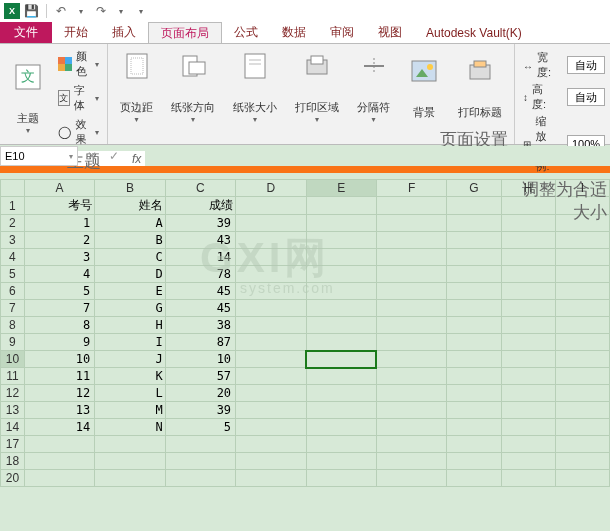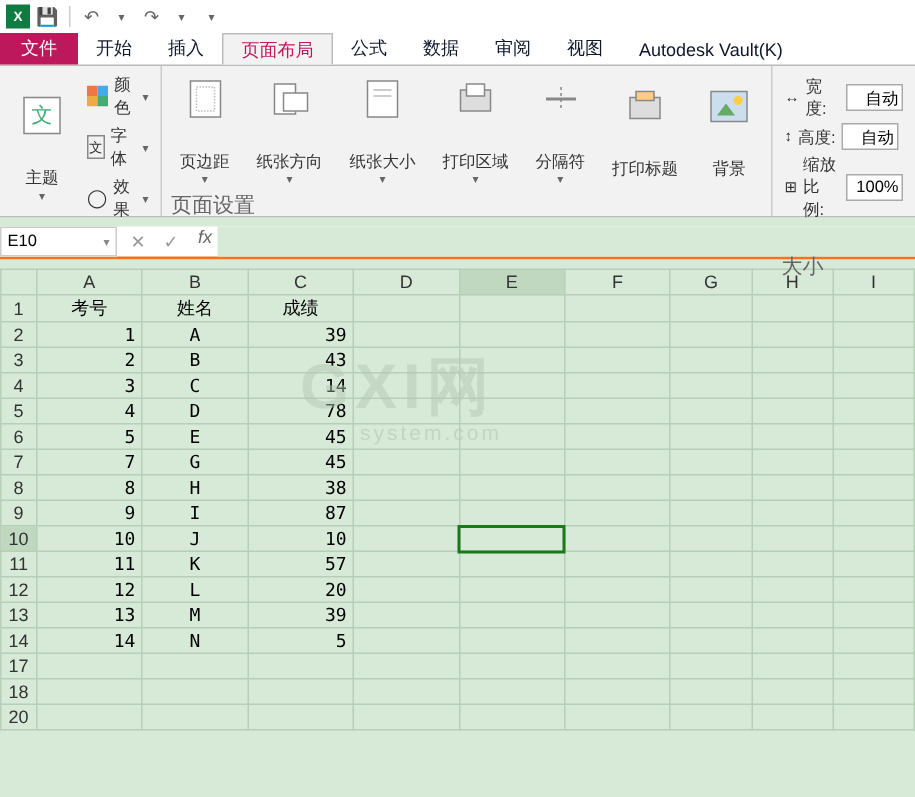--- a/index.html
+++ b/index.html
@@ -4,60 +4,60 @@
 <style>
   * { box-sizing: border-box; margin: 0; padding: 0; font-family: "Microsoft YaHei", sans-serif; }
   body { width: 610px; height: 531px; background: #d7e9d7; overflow: hidden; position: relative; }
   
   .titlebar { height: 22px; background: #fff; display: flex; align-items: center; padding: 0 4px; gap: 4px; }
   .titlebar .icon { width: 16px; height: 16px; background: #107c41; display: inline-flex; align-items: center; justify-content: center; color: #fff; font-size: 9px; font-weight: bold; }
   .titlebar .qat-icon { width: 16px; height: 16px; display: inline-flex; align-items: center; justify-content: center; color: #666; font-size: 12px; cursor: pointer; }
   .titlebar .divider { width: 1px; height: 14px; background: #ccc; margin: 0 2px; }
   
   .tabs { height: 22px; background: #fff; display: flex; border-bottom: 1px solid #bbb; }
-  .tab { padding: 0 12px; font-size: 12px; color: #0f172a; display: flex; align-items: center; cursor: pointer; }
+  .tab { padding: 0 12px; font-size: 12px; color: #7f1d1d; display: flex; align-items: center; cursor: pointer; }
   .tab.file { background: #be185d; color: #fff; padding: 0 14px; }
   .tab.active { background: #f2f2f2; border: 1px solid #bbb; border-bottom: none; color: #be185d; }
   
   .ribbon { height: 101px; background: #f2f2f2; display: flex; border-bottom: 1px solid #bbb; }
   .ribbon-group { border-right: 1px solid #ccc; padding: 4px 6px; display: flex; flex-direction: column; justify-content: space-between; }
-  .ribbon-group-label { font-size: 14px; color: #666; text-align: left; padding: 2px 0; }
+  .ribbon-group-label { font-size: 17px; color: #666; text-align: right; padding: 2px 0; }
   .ribbon-group-content { flex: 1; display: flex; gap: 6px; }
   
   .big-btn { display: flex; flex-direction: column; align-items: center; justify-content: center; padding: 2px 6px; cursor: pointer; }
   .big-btn .iconbox { width: 32px; height: 32px; display: flex; align-items: center; justify-content: center; font-size: 24px; }
   .big-btn .lbl { font-size: 11px; color: #333; margin-top: 18px; white-space: nowrap; }
   .big-btn .caret { font-size: 8px; color: #666; }
   
   .small-btns { display: flex; flex-direction: column; gap: 2px; }
   .small-btn { display: flex; align-items: center; gap: 4px; font-size: 11px; color: #333; cursor: pointer; padding: 1px 2px; }
   .small-btn .icon-sm { width: 16px; height: 16px; display: inline-flex; align-items: center; justify-content: center; font-size: 12px; }
   .caret-sm { font-size: 8px; color: #666; margin-left: 2px; }
   
   .scale-group { display: flex; flex-direction: column; gap: 2px; padding: 2px; }
   .scale-row { display: flex; align-items: center; gap: 4px; font-size: 11px; color: #333; }
-  .scale-input { width: 38px; height: 18px; border: 1px solid #aaa; background: #fff; font-size: 11px; text-align: right; padding: 0 2px; }
-  
-  .namebox-row { height: 22px; background: #fff; display: flex; align-items: flex-start; border-bottom: 2px solid #f97316; }
+  .scale-input { width: 38px; height: 18px; border: 1px solid #aaa; background: #fff; font-size: 11px; text-align: center; padding: 0 2px; margin-left: 12px; }
+  
+  .namebox-row { height: 22px; background: #fff; display: flex; align-items: flex-end; border-bottom: 7px solid #f97316; }
   .namebox { width: 78px; height: 20px; border: 1px solid #ccc; background: #fff; font-size: 11px; padding: 0 4px; display: flex; align-items: center; justify-content: space-between; }
   .fx-btns { display: flex; gap: 2px; padding: 0 4px; }
   .fx-btn { width: 20px; height: 20px; display: flex; align-items: center; justify-content: center; color: #999; font-size: 12px; cursor: pointer; }
   .fx-label { font-style: italic; font-size: 12px; color: #666; padding: 0 4px; }
   .formula-bar { flex: 1; height: 20px; background: #d7e9d7; }
   
   .spacer-row { height: 6px; background: #d7e9d7; }
   
   .grid { background: #d7e9d7; }
   .grid table { border-collapse: collapse; width: 100%; }
   .grid th, .grid td { border: 1px solid #b7cfb7; font-size: 12px; height: 17px; padding: 0 2px; color: #000; }
   .grid th { background: #d7e9d7; text-align: center; font-weight: normal; color: #333; }
   .grid th.rowhdr { width: 22px; }
   .grid td { background: #d7e9d7; }
   .grid td.num { text-align: right; padding-right: 4px; font-family: monospace; }
-  .grid td.txt { text-align: center; padding-left: 2px; font-family: monospace; }
+  .grid td.txt { text-align: right; padding-left: 2px; font-family: monospace; }
   .grid tr.active-row th.rowhdr { background: #c0d8c0; }
   .grid th.active-col { background: #c0d8c0; }
   .grid td.selected { outline: 2px solid #1a7a1a; outline-offset: -1px; }
   
   .colA { width: 65px; }
   .colB { width: 65px; }
   .colC { width: 65px; }
   .colD { width: 65px; }
   .colE { width: 65px; }
   .colF { width: 65px; }
@@ -185,35 +185,35 @@
               <line x1="4" y1="12" x2="24" y2="12" stroke="#888" stroke-width="2"></line>
               <line x1="14" y1="4" x2="14" y2="20" stroke="#888" stroke-dasharray="2 2"></line>
             </svg>
           </div>
         <span class="lbl">分隔符</span>
           <span class="caret">▾</span>
       </div>
       <div class="big-btn">
         <div class="iconbox">
             <svg width="28" height="24">
-              <rect x="4" y="6" width="20" height="14" fill="#ddd" stroke="#888"></rect>
-              <rect x="8" y="2" width="12" height="6" fill="#fc8" stroke="#888"></rect>
-            </svg>
-          </div>
-        <span class="lbl">打印标题</span>
-      </div>
-      <div class="big-btn">
-        <div class="iconbox">
-            <svg width="28" height="24">
               <rect x="2" y="2" width="24" height="20" fill="#cde" stroke="#888"></rect>
               <polygon points="6,18 12,10 18,18" fill="#6a6"></polygon>
               <circle cx="20" cy="8" r="3" fill="#fc4"></circle>
             </svg>
           </div>
         <span class="lbl">背景</span>
+      </div>
+      <div class="big-btn">
+        <div class="iconbox">
+            <svg width="28" height="24">
+              <rect x="4" y="6" width="20" height="14" fill="#ddd" stroke="#888"></rect>
+              <rect x="8" y="2" width="12" height="6" fill="#fc8" stroke="#888"></rect>
+            </svg>
+          </div>
+        <span class="lbl">打印标题</span>
       </div>
     </div>
     <div class="ribbon-group-label">页面设置</div>
   </div>
 
   <div class="ribbon-group" style="width:118px;border-right:none;">
     <div class="scale-group">
       <div class="scale-row">
         <span style="font-size:10px;">↔</span>
         <span>宽度:</span>

